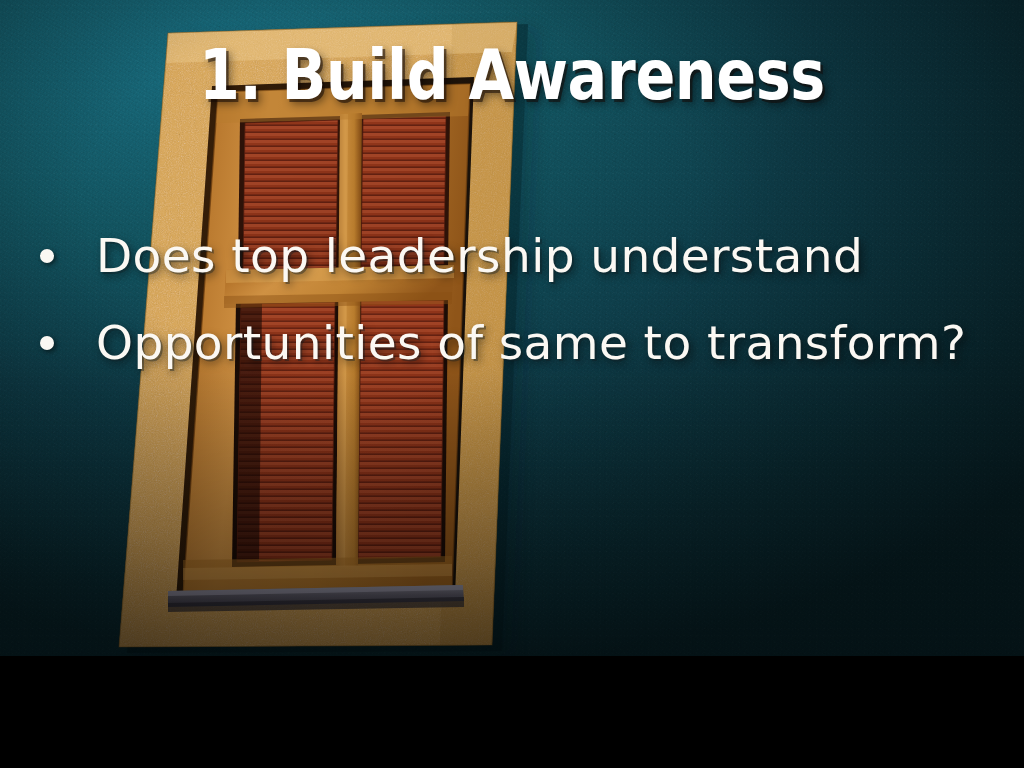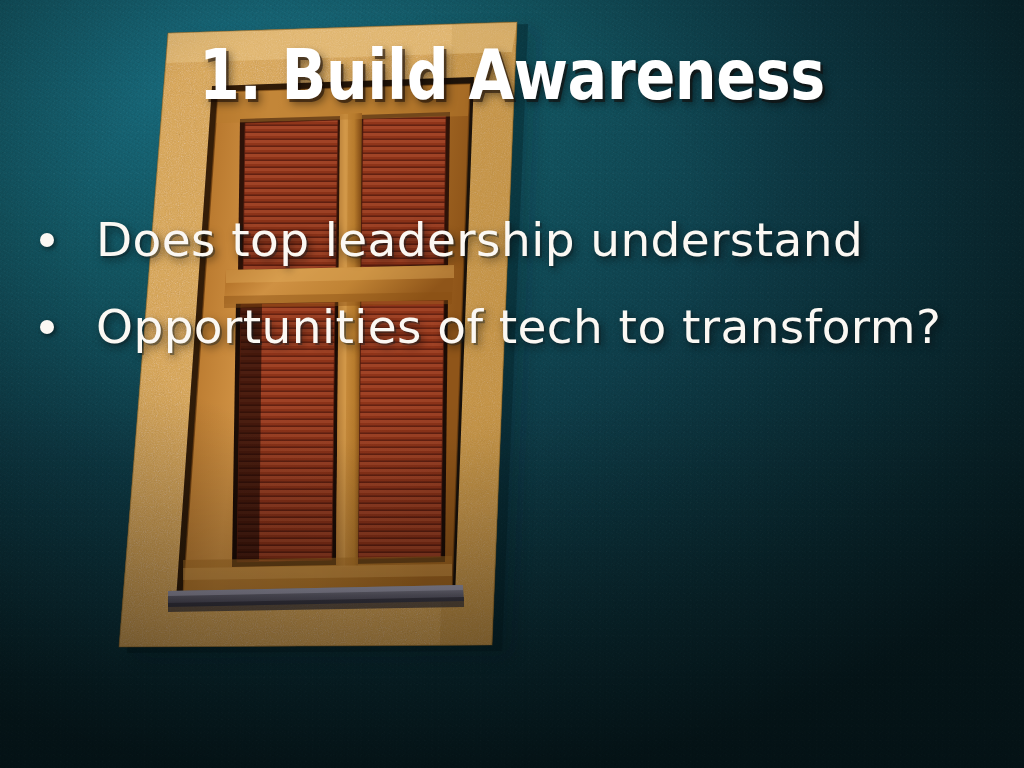--- a/index.html
+++ b/index.html
@@ -4,21 +4,21 @@
 <title>Slide</title>
 <style>
   html, body {
     margin: 0;
     padding: 0;
     background: #000;
   }
   #slide {
     position: relative;
     width: 1024px;
-    height: 768px;
+    height: 656px;
     overflow: hidden;
     font-family: "Liberation Sans", sans-serif;
     background: #ec4899;
     user-select: none;
   }
 
   
   .wall-base {
     position: absolute;
     inset: 0;
@@ -81,21 +81,21 @@
     transform-origin: 50% 50%;
     text-shadow:
       3px 3px 0 rgba(20,10,5,.55),
       5px 5px 9px rgba(0,0,0,.45);
     white-space: nowrap;
   }
 
   .bullets {
     position: absolute;
     left: 34px;
-    top: 196px;
+    top: 212px;
     width: 960px;
   }
   .bullet-row {
     position: relative;
     height: 87px;
     display: flex;
     align-items: center;
   }
   .bullet-dot {
     width: 14px;
@@ -284,17 +284,17 @@
 
   <div class="title">1. Build Awareness</div>
 
   <div class="bullets">
     <div class="bullet-row">
       <span class="bullet-dot"></span>
       <span class="bullet-text">Does top leadership understand</span>
     </div>
     <div class="bullet-row">
       <span class="bullet-dot"></span>
-      <span class="bullet-text">Opportunities of tech to transform?</span>
+      <span class="bullet-text">Opportunities of same to transform?</span>
     </div>
   </div>
 
 </div>
 
 </body></html>

